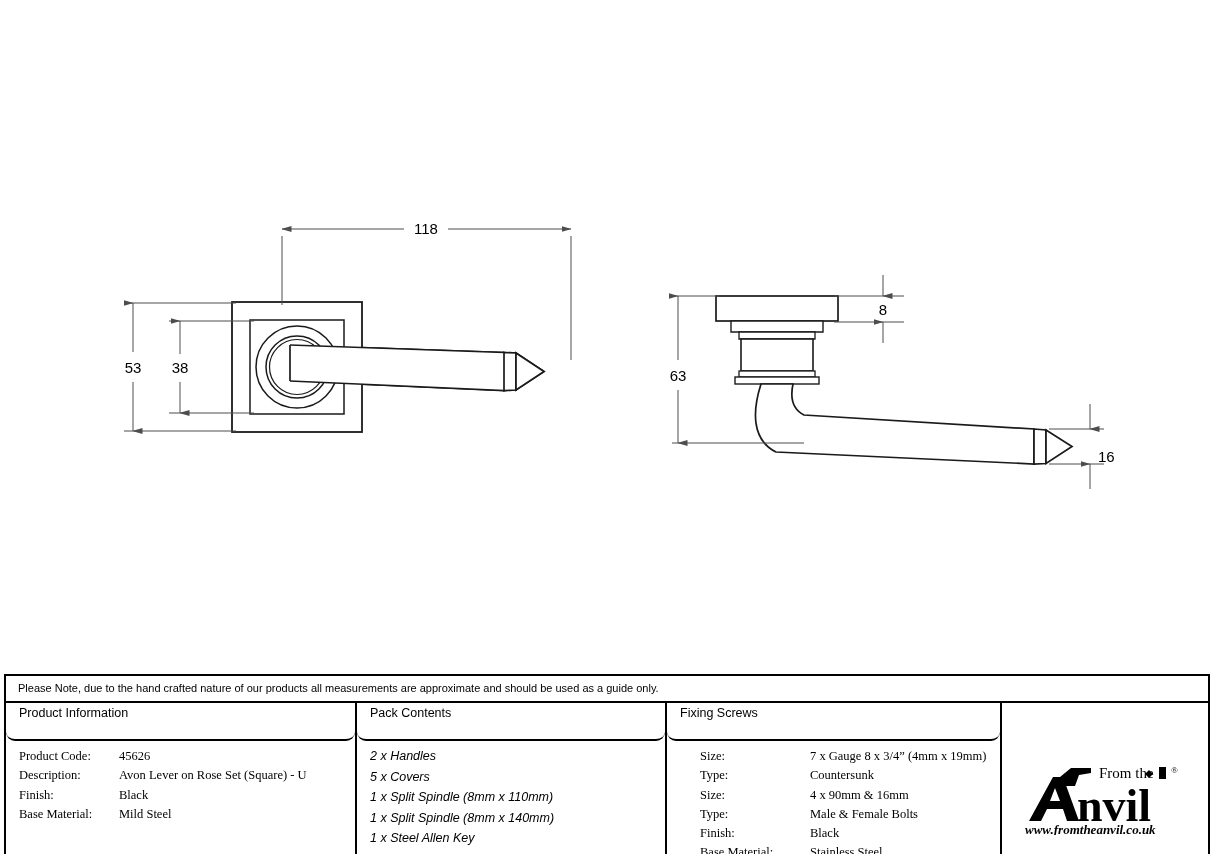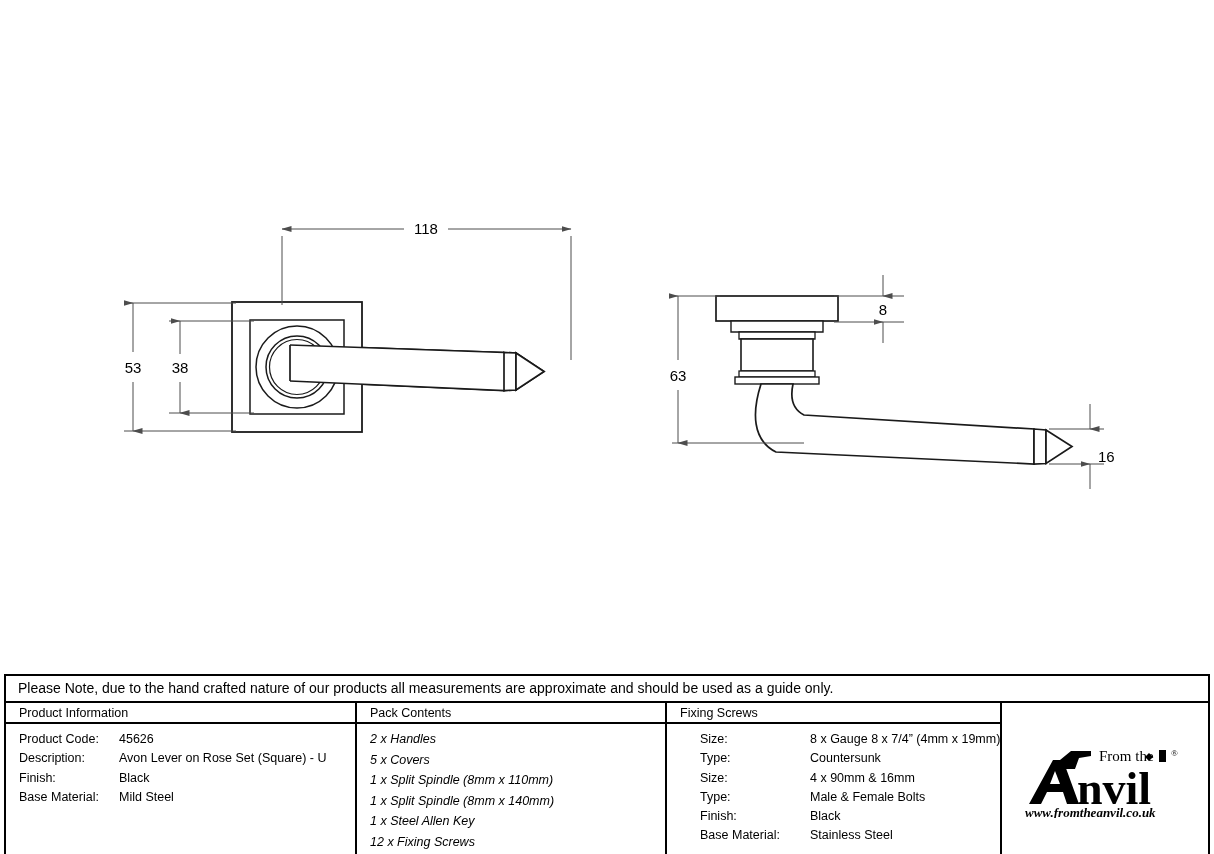--- a/index.html
+++ b/index.html
@@ -35,21 +35,21 @@
     top: 674px;
     width: 1206px;
     border: 2px solid #000;
     border-bottom: none;
     box-sizing: border-box;
   }
 
   .note-row {
     border-bottom: 2px solid #000;
     padding: 5px 12px 6px 12px;
-    font-size: 14px;
+    font-size: 11px;
     line-height: 14px;
   }
 
   .table-body {
     display: flex;
     width: 100%;
   }
   .col {
     box-sizing: border-box;
     border-right: 2px solid #000;
@@ -57,34 +57,36 @@
   .col:last-child { border-right: none; }
   .col-product   { width: 351px; }
   .col-pack      { width: 310px; }
   .col-fixing    { width: 335px; }
   .col-logo      { width: 206px; }
 
   .col-header {
     border-bottom: 2px solid #000;
     padding: 4px 0 5px 13px;
     font-size: 12.5px;
-    height: 21px;
+    height: 38px;
     box-sizing: border-box;
     line-height: 13px;
+    border-radius: 9px;
   }
   .col-header.blank { border-bottom: none; }
 
   .col-content {
     padding: 6px 0 0 13px;
     font-size: 12.5px;
   }
   .kv-row {
     display: flex;
     line-height: 19.3px;
     white-space: nowrap;
+    font-family: Liberation Serif, serif;
   }
   .kv-label { width: 100px; flex: 0 0 100px; }
   .kv-value { flex: 1 1 auto; }
   .col-fixing .kv-label { width: 110px; flex: 0 0 110px; }
   .list-row {
     line-height: 20.5px;
     white-space: nowrap;
   }
   .col-pack .col-content { padding-top: 5px; font-style: italic; }
   .col-fixing .col-content { padding-top: 6px; margin-left: 20px; }
@@ -265,21 +267,21 @@
         <div class="list-row">1 x Steel Allen Key</div>
         <div class="list-row">12 x Fixing Screws</div>
       </div>
     </div>
 
     <div class="col col-fixing">
       <div class="col-header">Fixing Screws</div>
       <div class="col-content">
         <div class="kv-row">
           <span class="kv-label">Size:</span>
-          <span class="kv-value">8 x Gauge 8 x 7/4” (4mm x 19mm)</span>
+          <span class="kv-value">7 x Gauge 8 x 3/4” (4mm x 19mm)</span>
         </div>
         <div class="kv-row">
           <span class="kv-label">Type:</span>
           <span class="kv-value">Countersunk</span>
         </div>
         <div class="kv-row">
           <span class="kv-label">Size:</span>
           <span class="kv-value">4 x 90mm &amp; 16mm</span>
         </div>
         <div class="kv-row">

